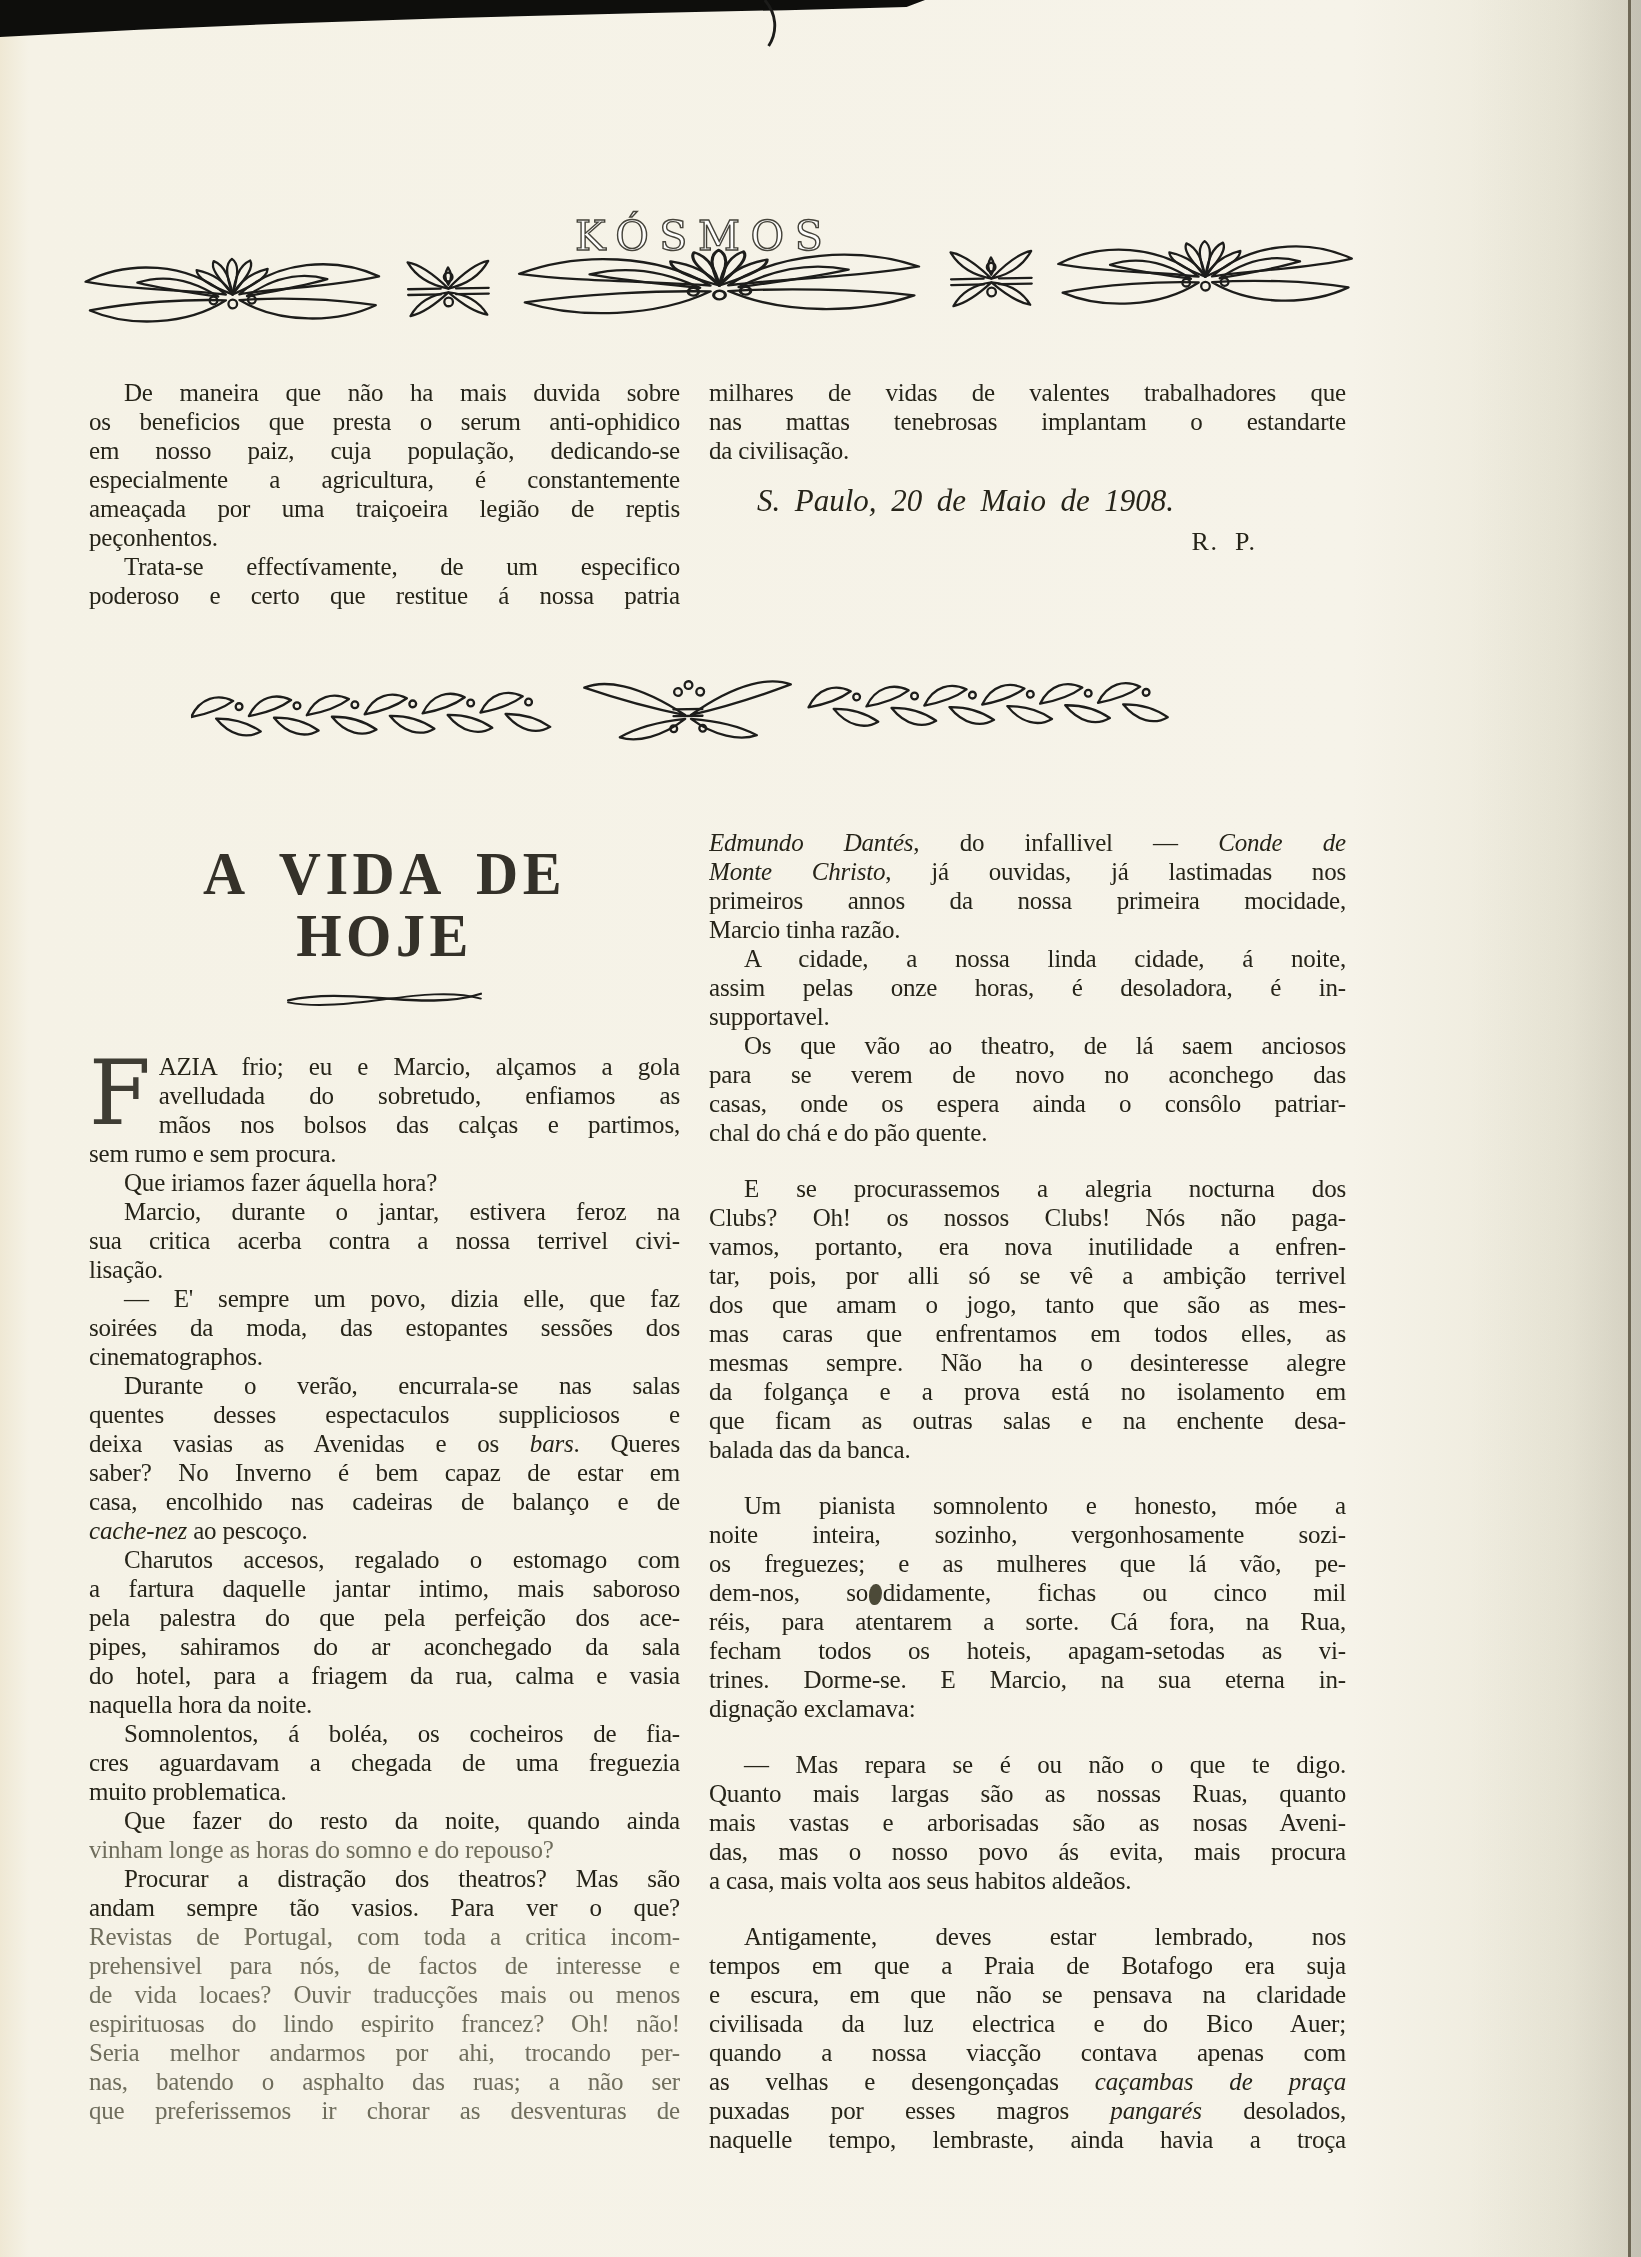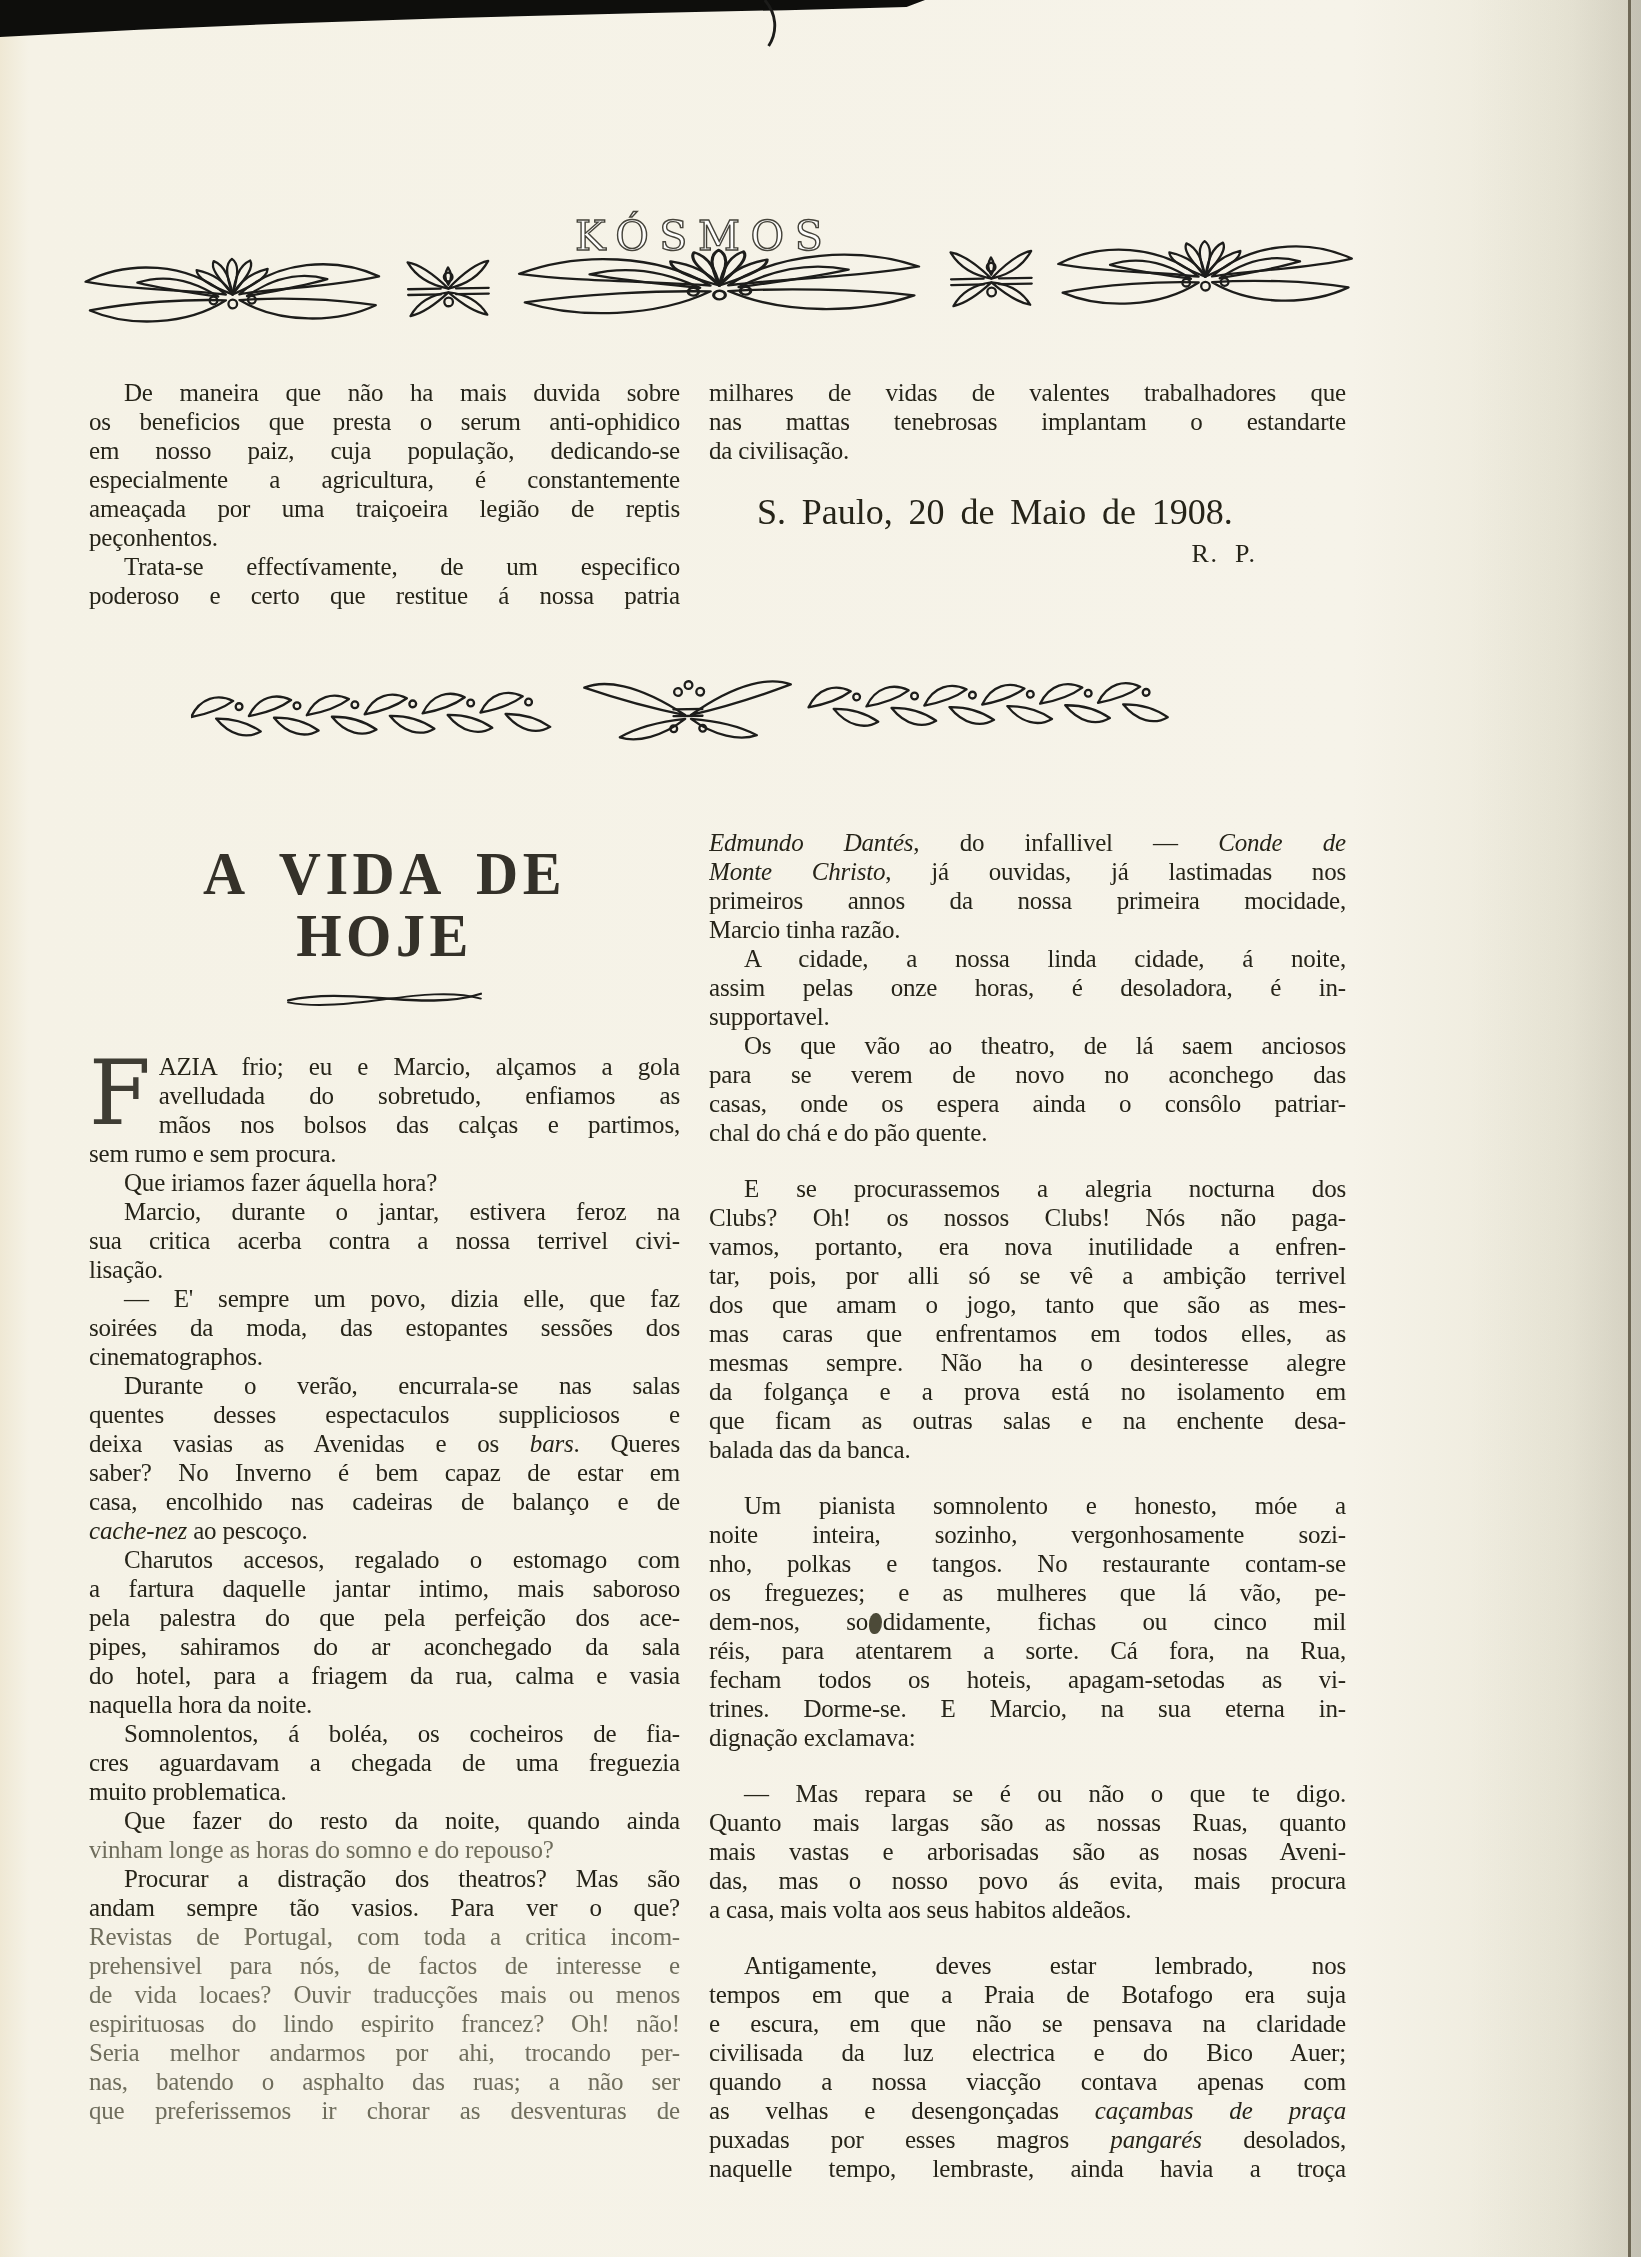--- a/index.html
+++ b/index.html
@@ -56,21 +56,21 @@
   .blot{
     display:inline-block;width:12.6px;height:21px;background:#4c4a38;
     border-radius:55% 45% 60% 40%;vertical-align:-3.9px;margin:0 1px;
   }
   .dropcap{
     float:left;width:60px;height:85px;margin:1.9px 9.7px 0 0;
     font-family:"DejaVu Serif",serif;font-size:89px;line-height:81px;
     color:#3f3d34;text-align:left;
   }
 
-  .dateline{margin-top:33px;padding-left:48px;font-size:36px;word-spacing:6.8px;}
+  .dateline{margin-top:21px;padding-left:48px;font-style:italic;font-size:31px;word-spacing:6.8px;}
   .byline{margin-top:11.6px;text-align:right;padding-right:89px;font-size:26px;letter-spacing:1.9px;word-spacing:7.7px;}
 
   .article-title{
     margin:13.5px 0 0;font-size:62px;line-height:62px;font-weight:700;
     text-align:center;color:#343129;letter-spacing:4.8px;word-spacing:15.4px;
     transform:scaleX(0.94);font-family:"Liberation Serif",serif;
   }
   .flourish{display:block;margin:23px auto 42px;}
 </style>
 </head>
@@ -281,21 +281,20 @@
         <div class="line"><span>dos que amam o jogo, tanto que são as mes-</span></div>
         <div class="line"><span>mas caras que enfrentamos em todos elles, as</span></div>
         <div class="line"><span>mesmas sempre. Não ha o desinteresse alegre</span></div>
         <div class="line"><span>da folgança e a prova está no isolamento em</span></div>
         <div class="line"><span>que ficam as outras salas e na enchente desa-</span></div>
         <div class="line last"><span>balada das da banca.</span></div>
       </div>
       <div class="para indent gap">
         <div class="line"><span>Um pianista somnolento e honesto, móe a</span></div>
         <div class="line"><span>noite inteira, sozinho, vergonhosamente sozi-</span></div>
-        <div class="line"><span>nho, polkas e tangos. No restaurante contam-se</span></div>
         <div class="line"><span>os freguezes; e as mulheres que lá vão, pe-</span></div>
         <div class="line"><span>dem-nos, so</span><span class="blot"></span><span>didamente, fichas ou cinco mil</span></div>
         <div class="line"><span>réis, para atentarem a sorte. Cá fora, na Rua,</span></div>
         <div class="line"><span>fecham todos os hoteis, apagam-setodas as vi-</span></div>
         <div class="line"><span>trines. Dorme-se. E Marcio, na sua eterna in-</span></div>
         <div class="line last"><span>dignação exclamava:</span></div>
       </div>
       <div class="para indent gap">
         <div class="line"><span>— Mas repara se é ou não o que te digo.</span></div>
         <div class="line"><span>Quanto mais largas são as nossas Ruas, quanto</span></div>

